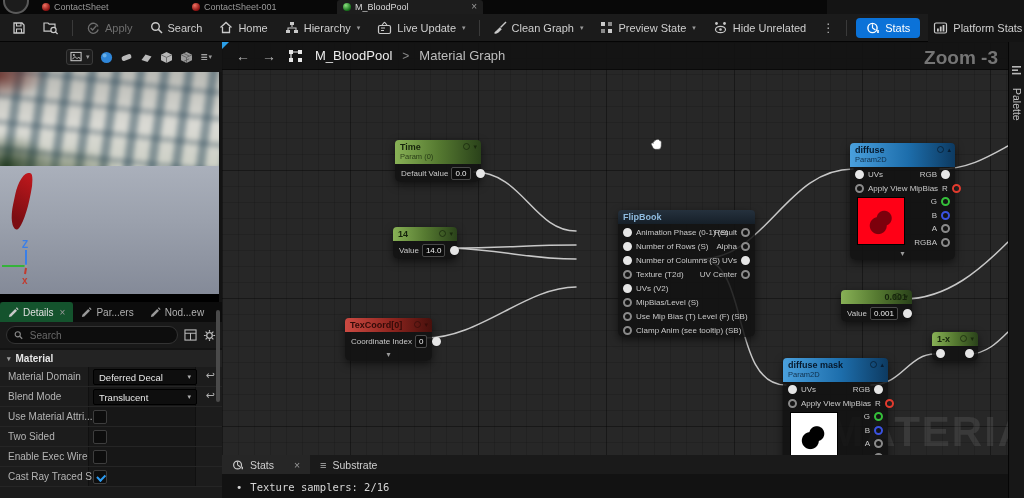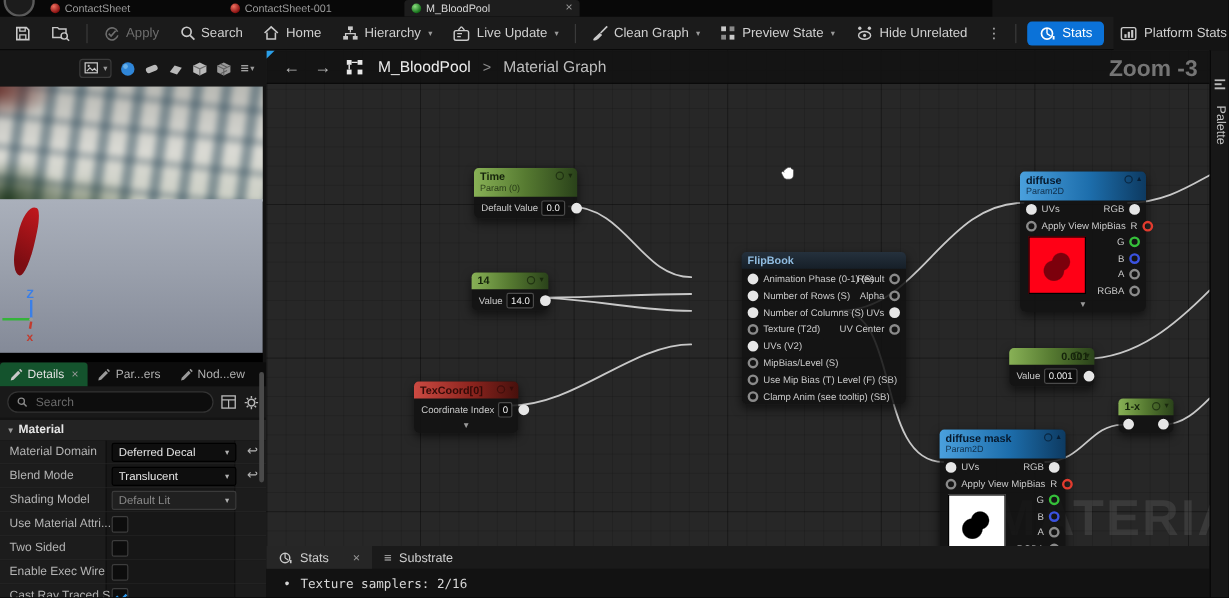--- a/index.html
+++ b/index.html
@@ -378,27 +378,20 @@
         </div>
         <div class="drow">
           <span class="dlabel">Blend Mode</span>
           <div class="dd">
             <span class="ddval">Translucent</span>
             <span class="chev">▾</span>
           </div>
           <span class="dreset">↩</span>
         </div>
         <div class="drow">
-          <span class="dlabel">Shading Model</span>
-          <div class="dd disabled">
-            <span class="ddval">Default Lit</span>
-            <span class="chev">▾</span>
-          </div>
-        </div>
-        <div class="drow">
           <span class="dlabel">Use Material Attri...</span>
           <span class="cb"></span>
         </div>
         <div class="drow">
           <span class="dlabel">Two Sided</span>
           <span class="cb"></span>
         </div>
         <div class="drow">
           <span class="dlabel">Enable Exec Wire</span>
           <span class="cb"></span>

